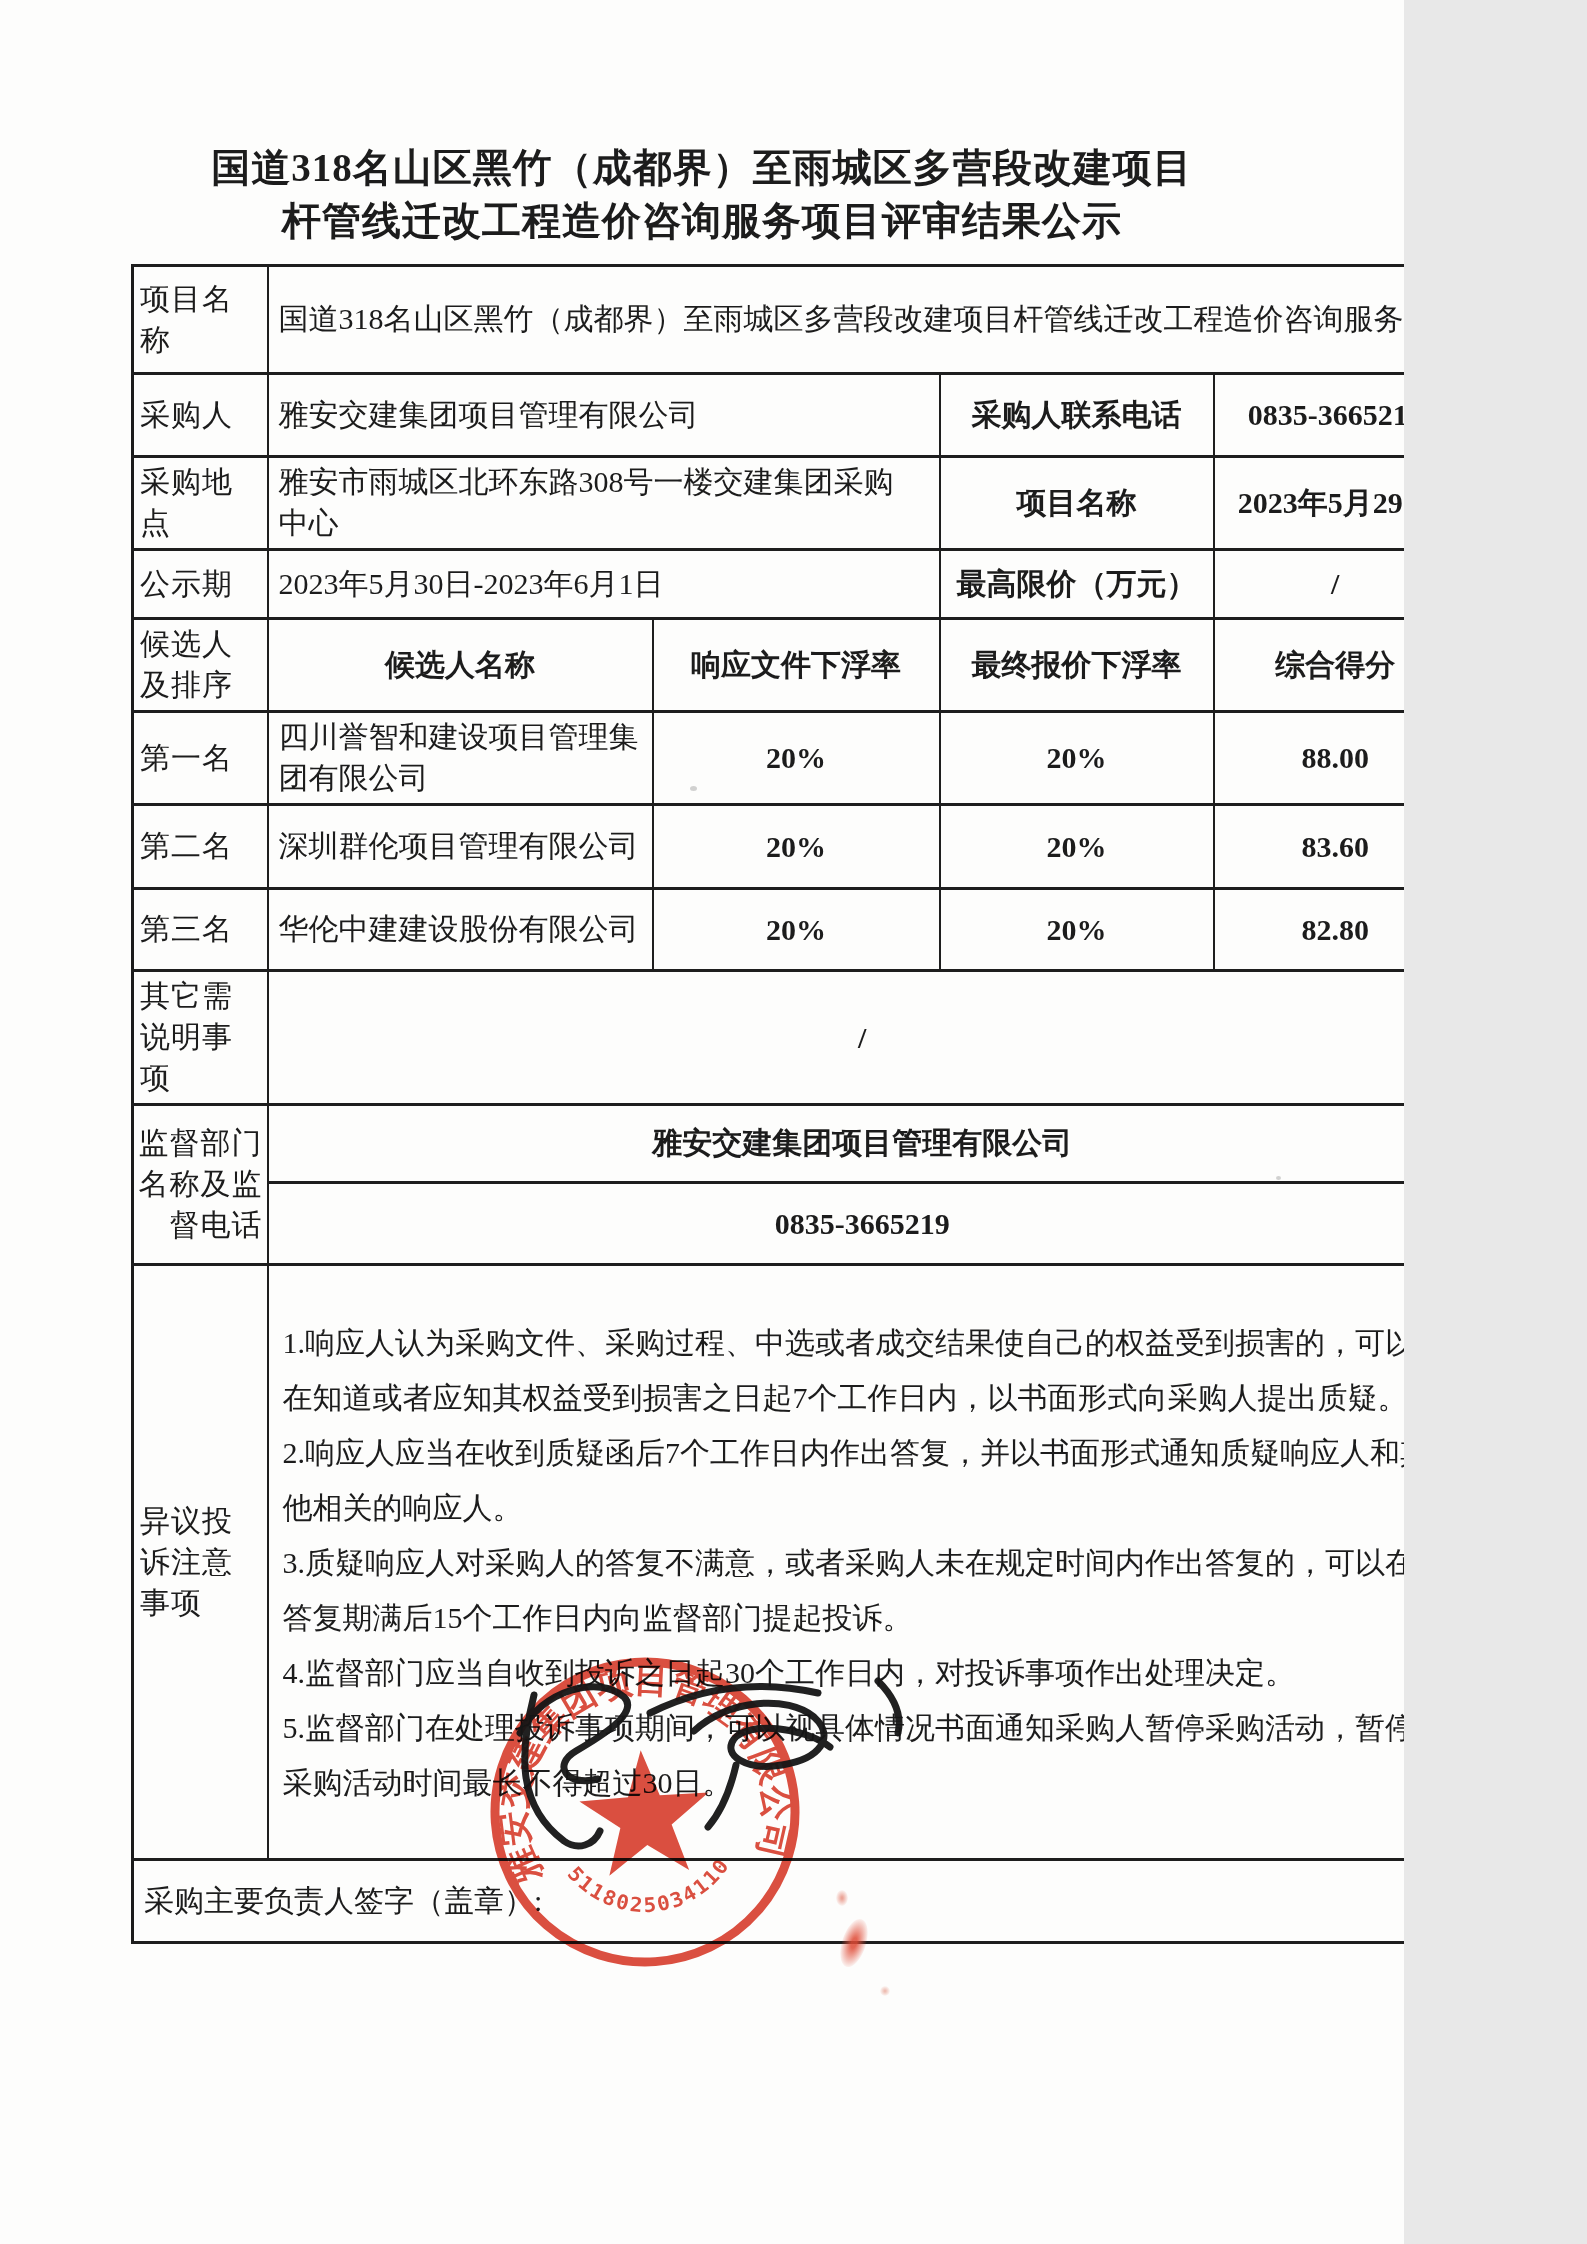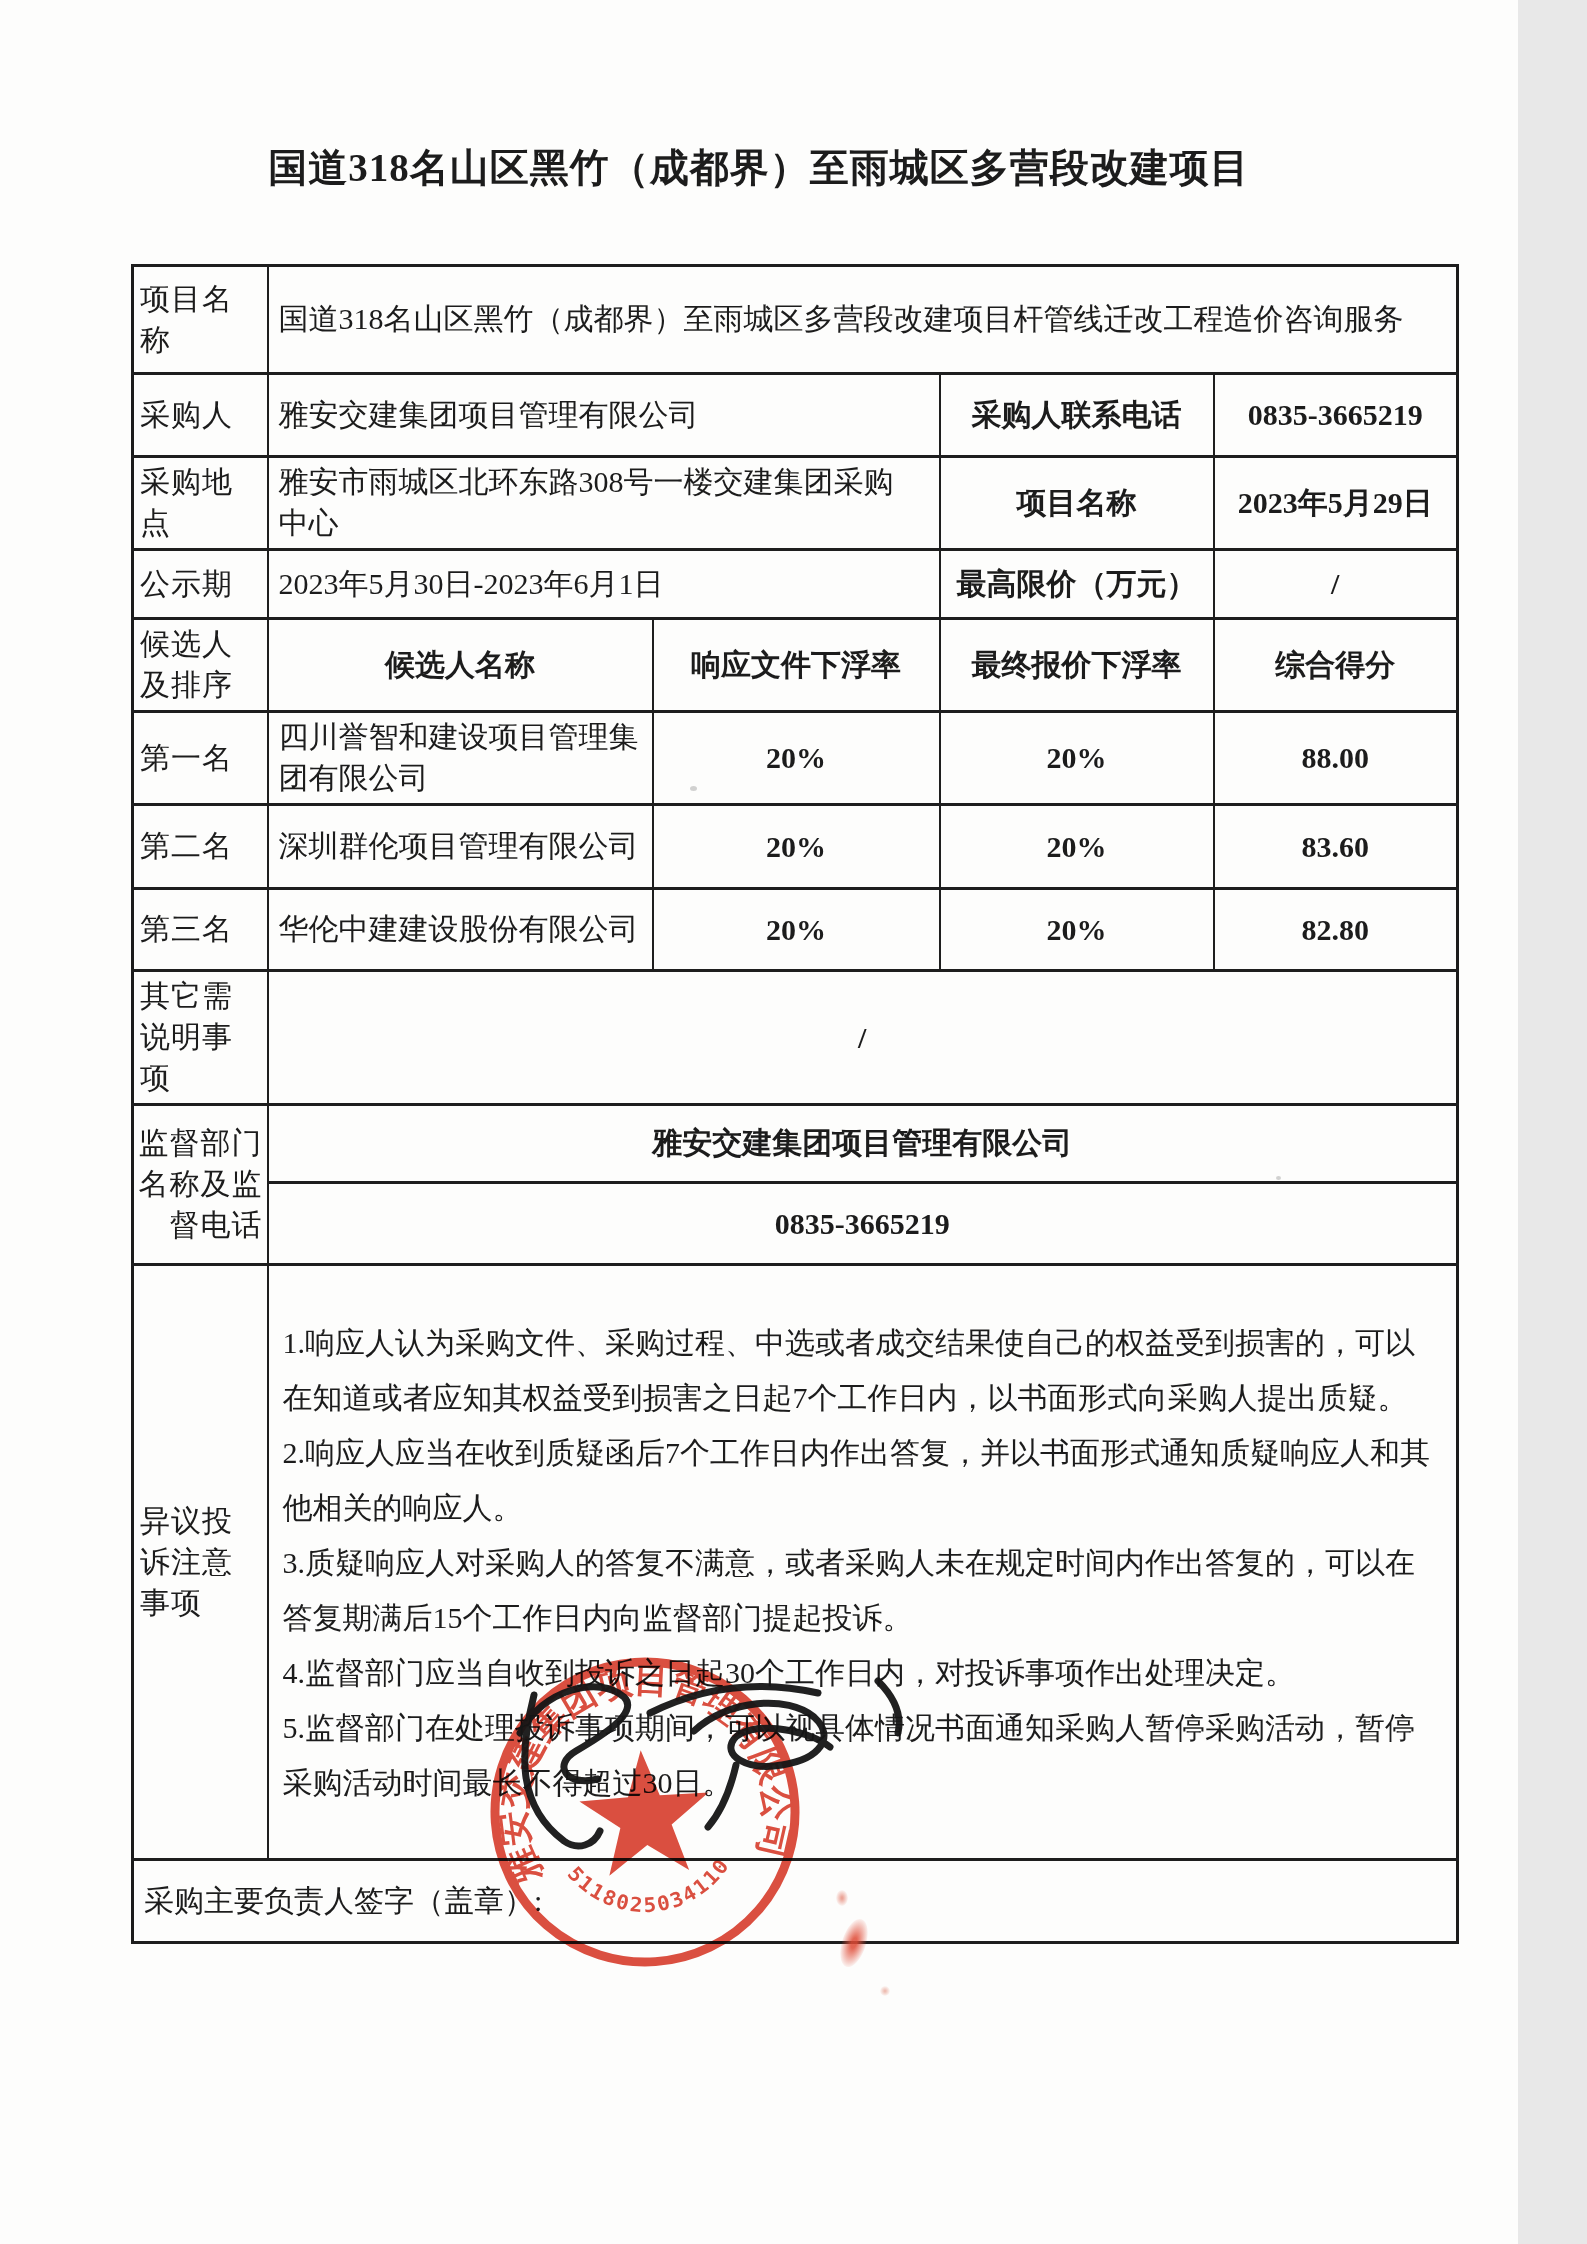--- a/index.html
+++ b/index.html
@@ -1,17 +1,17 @@
 <!DOCTYPE html>
 <html><head>
 <meta charset="utf-8">
 <style>
   html,body { margin:0; padding:0; background:#e8e8e8; }
   .page {
-    position:relative; width:1518px; height:2244px;
+    position:relative; width:1404px; height:2244px;
     background:#fdfdfc; overflow:hidden;
     font-family:"Liberation Serif","DejaVu Serif",serif;
     color:#1c1c1c;
   }
   .title {
     position:absolute; top:141px; left:0; width:100%;
     text-align:center; font-size:39px; font-weight:bold;
     line-height:53px; letter-spacing:1px; margin:0;
   }
   table.doc-table {
@@ -52,21 +52,21 @@
   .blob3 { left:880px; top:1986px; width:10px; height:10px; background:radial-gradient(#e18a77 10%, rgba(225,138,119,0) 75%); opacity:.55; }
   .speck { position:absolute; border-radius:50%; background:#9c9c9c; opacity:.45; z-index:3; }
   .speck1 { left:690px; top:786px; width:7px; height:5px; }
   .speck2 { left:1276px; top:1176px; width:5px; height:4px; }
 </style>
 </head>
 <body>
 
 <div class="page">
 
-  <h1 class="title"><span>国道318名山区黑竹（成都界）至雨城区多营段改建项目</span><br></h1>
+  <h1 class="title"><span>国道318名山区黑竹（成都界）至雨城区多营段改建项目</span><br><span>杆管线迁改工程造价咨询服务项目评审结果公示</span></h1>
 
   <table class="doc-table">
     <colgroup>
       <col style="width:135px">
         <col style="width:385px">
         <col style="width:287px">
         <col style="width:274px">
         <col style="width:244px">
     </colgroup>
     <tbody>

